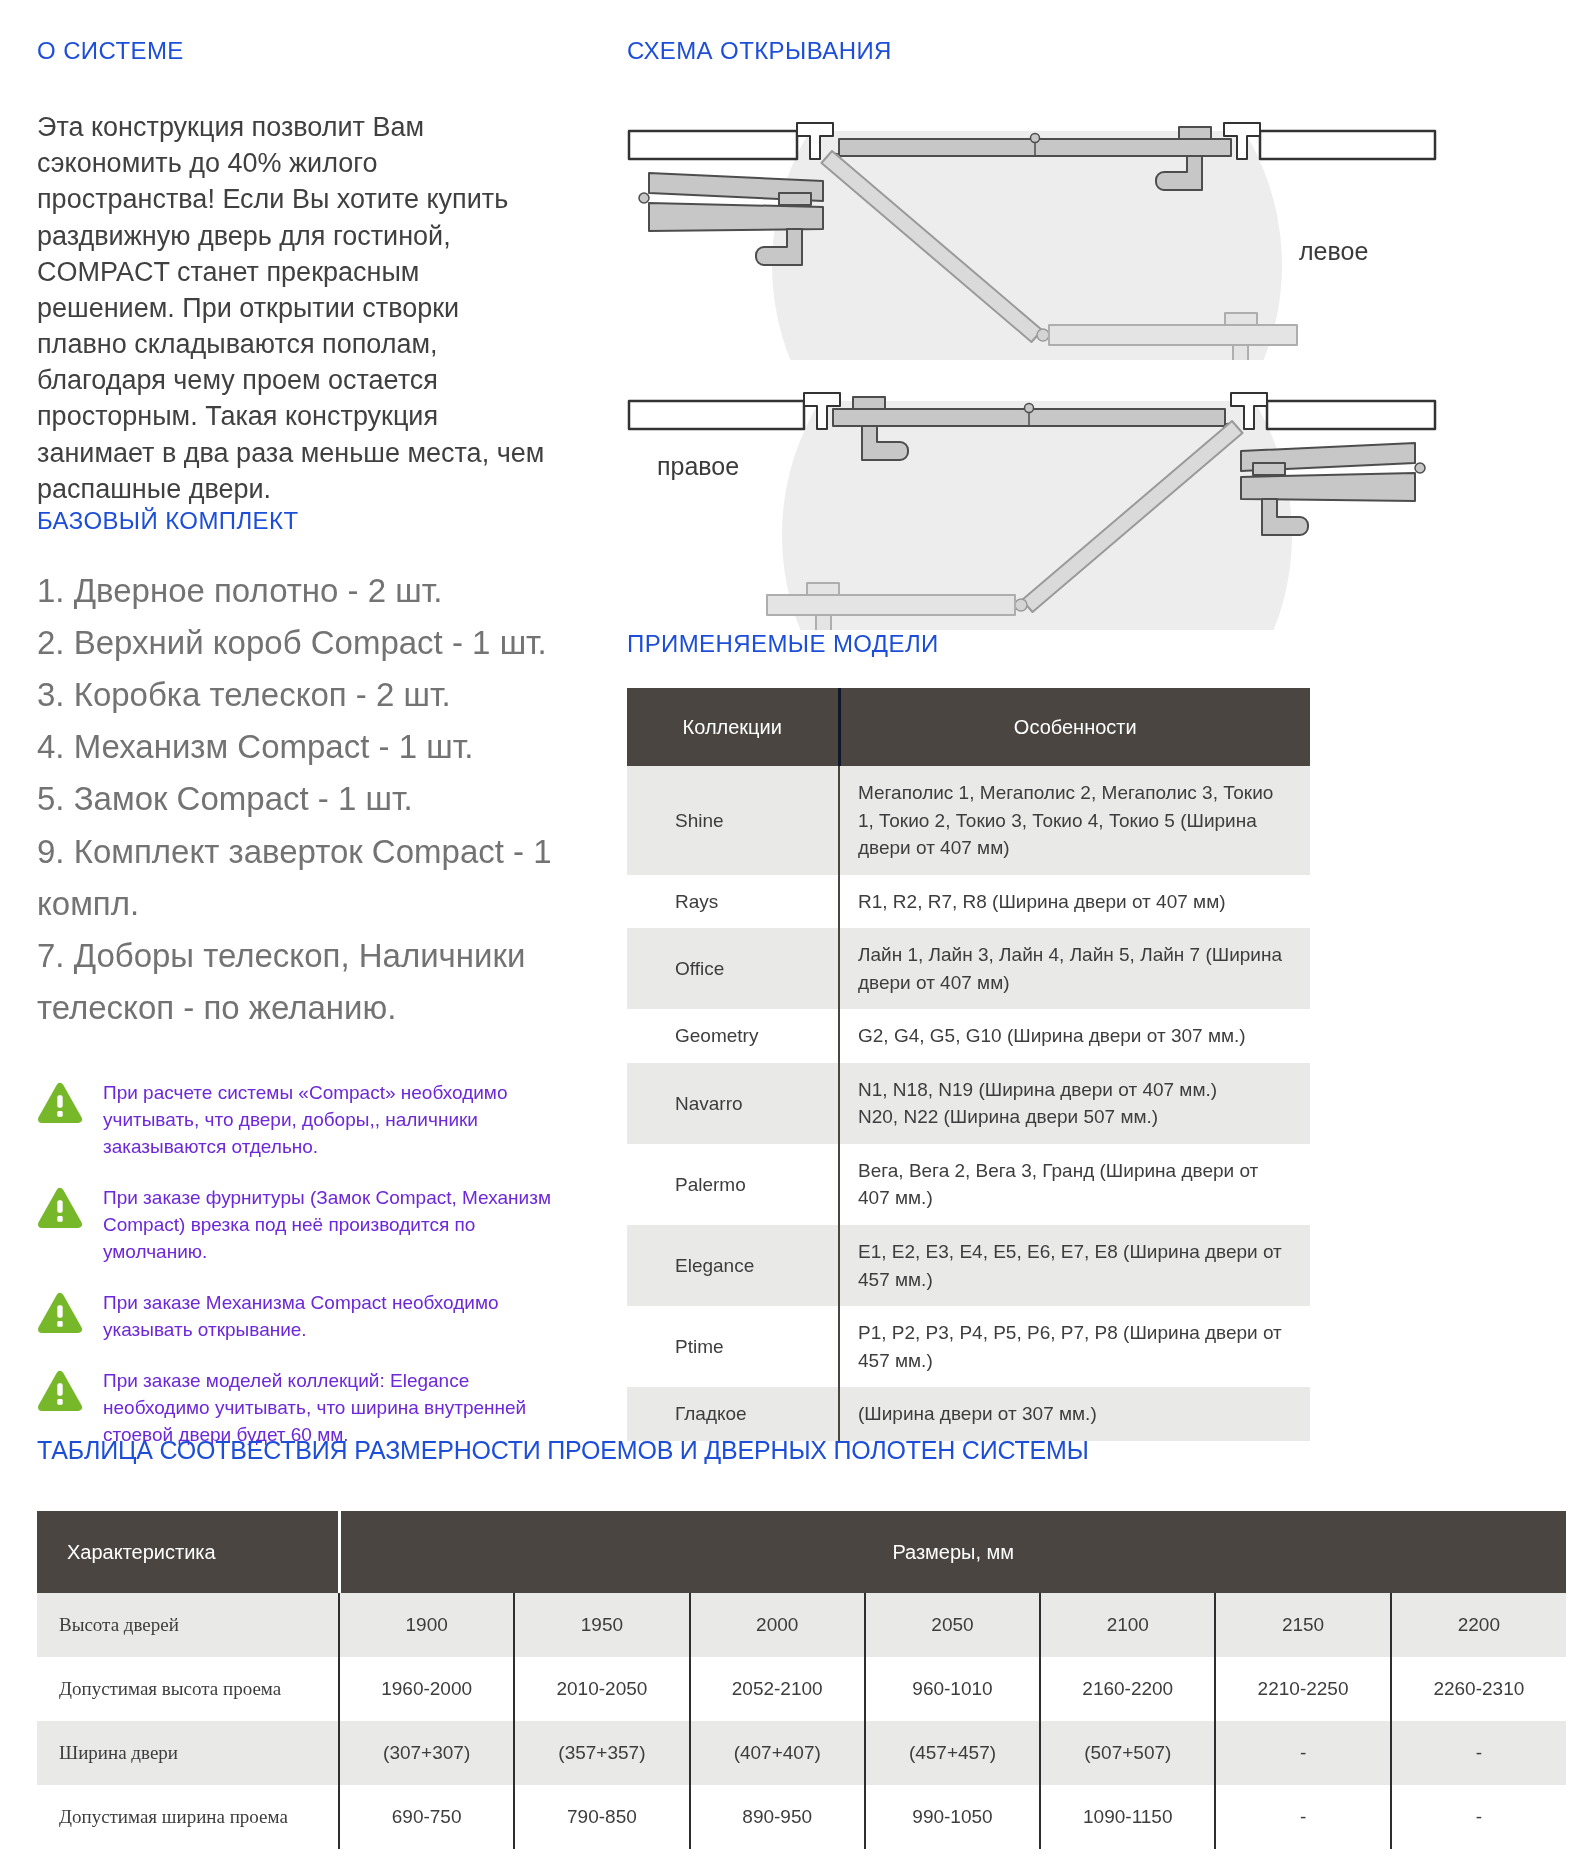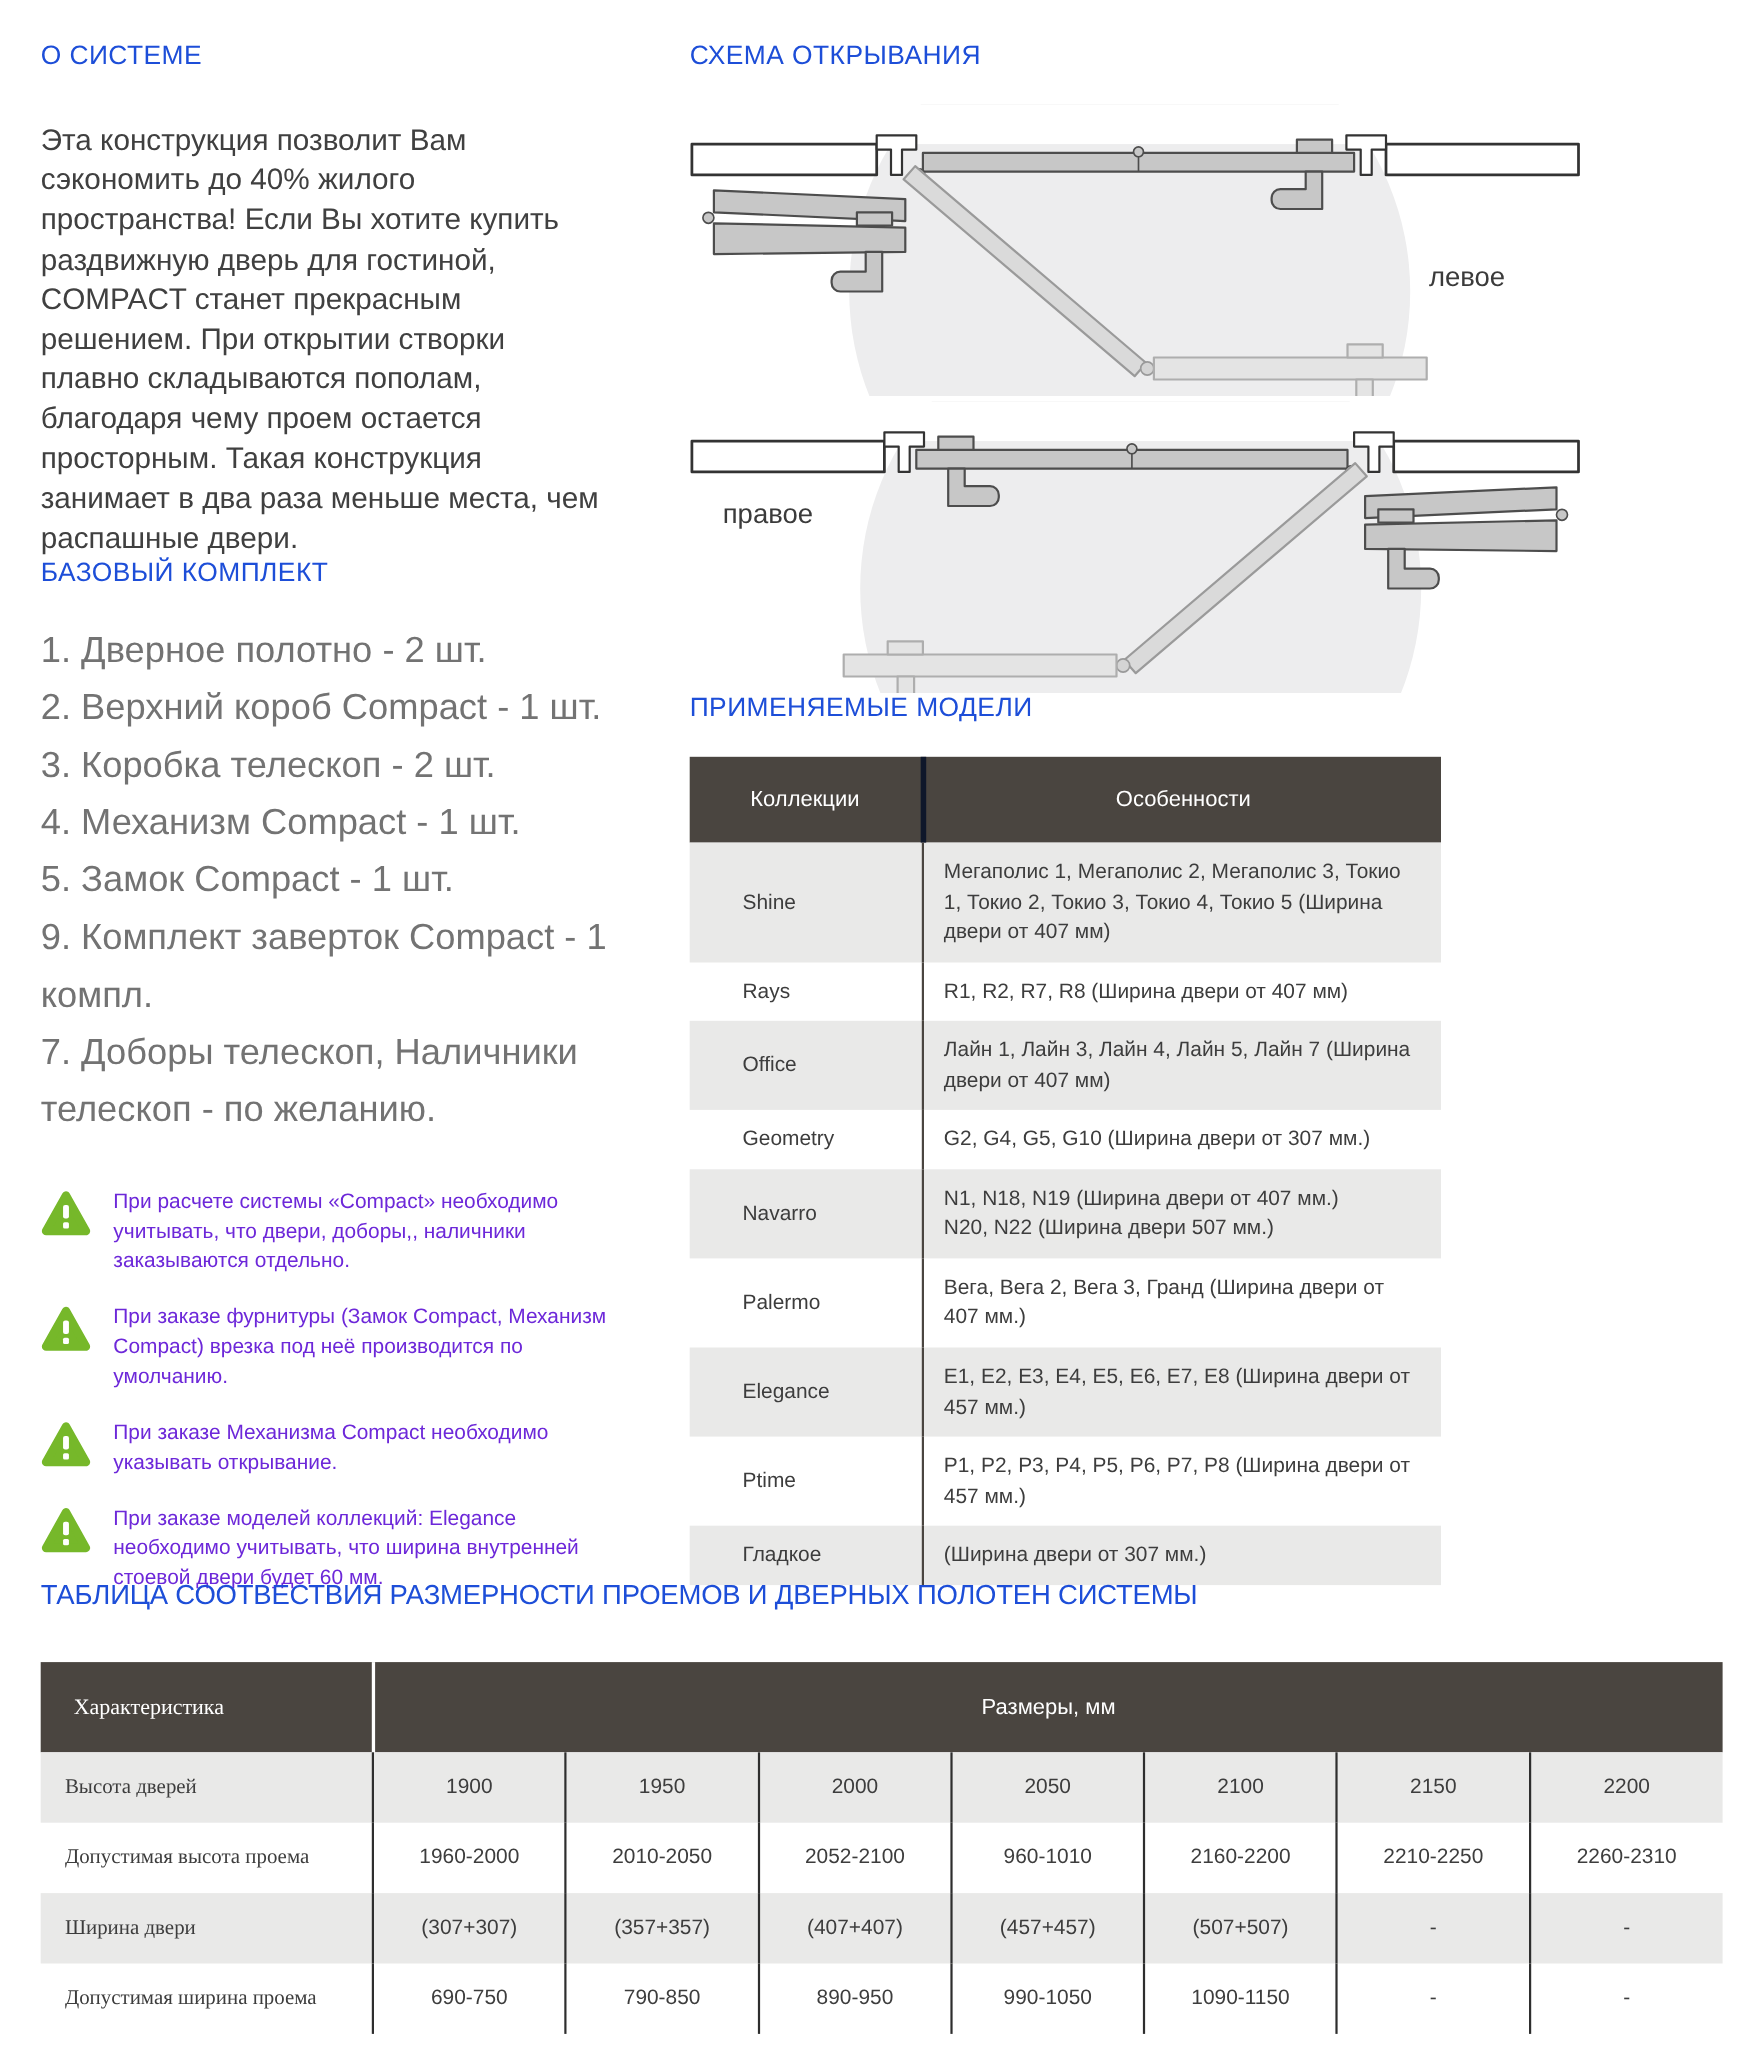--- a/index.html
+++ b/index.html
@@ -22,33 +22,33 @@
   
   .col-right{position:absolute;left:627px;top:37px;width:812px;}
   svg.diag{display:block;width:810px;height:265px;}
   .diag1{margin-top:30px;}
   .diag2{margin-top:5px;}
   .models-head{margin-top:72px;}
   table.models{margin-top:30px;border-collapse:collapse;width:683px;font-size:19px;color:#3d3d3d;}
   table.models th{
     background:#4a4540;color:#fff;font-weight:400;font-size:20px;height:76px;text-align:center;
   }
-  table.models th.features{border-left:5px solid #0f172a;}
+  table.models th.features{border-left:3px solid #0f172a;}
   table.models td{padding:13px 18px;text-align:left;vertical-align:middle;line-height:1.45;}
   table.models td.collection{text-align:left;padding-left:48px;width:145px;}
   table.models td.features{border-left:2px solid #4a4540;white-space:pre-line;}
   table.models tr.light{background:#e9e9e8;}
   
   .bottom{position:absolute;left:37px;top:1436px;width:1529px;}
   h2.big{font-size:25px;letter-spacing:-.2px;}
   table.sizes{margin-top:46px;border-collapse:collapse;width:1529px;table-layout:fixed;font-size:19px;color:#3d3d3d;}
   table.sizes th{
     background:#4a4540;color:#fff;font-weight:400;font-size:20px;height:80px;
   }
-  table.sizes th.char{text-align:left;padding-left:30px;font-family:Liberation Serif, serif;}
+  table.sizes th.char{text-align:left;padding-left:30px;}
   table.sizes th.dims{border-left:3px solid #ffffff;text-align:center;}
   table.sizes td{height:62px;text-align:center;vertical-align:middle;}
   table.sizes td.rowlabel{text-align:left;padding-left:22px;font-family:Liberation Serif, serif;}
   table.sizes td.value{border-left:2px solid #2e2e2e;}
   table.sizes tr.light{background:#e9e9e8;}
   text.diag-label{font-family:"Liberation Sans",sans-serif;font-size:25px;fill:#3b3b3b;}
 </style>
 </head>
 <body>
 

